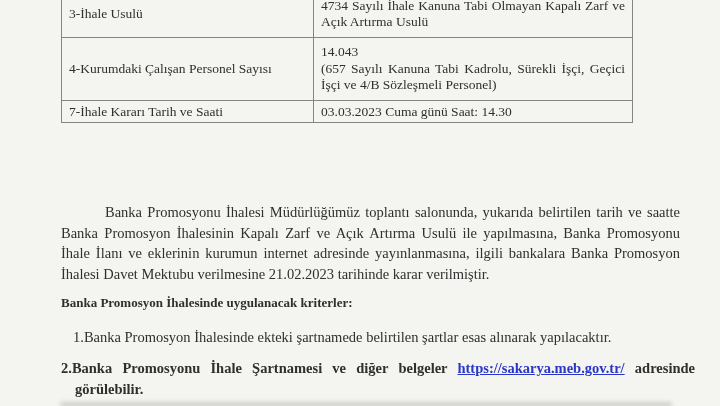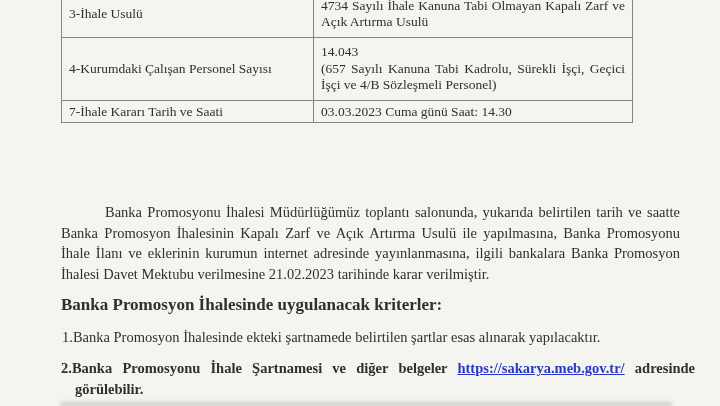--- a/index.html
+++ b/index.html
@@ -54,26 +54,26 @@
     font-size: 14.5px;
     line-height: 20.5px;
     text-align: justify;
     text-indent: 44px;
   }
   .criteria-heading {
     position: absolute;
     left: 61px;
     top: 295px;
     margin: 0;
-    font-size: 17px;
+    font-size: 13px;
     font-weight: bold;
   }
   .item1 {
     position: absolute;
-    left: 62px;
+    left: 73px;
     top: 329px;
     width: 645px;
     margin: 0;
     font-size: 14.5px;
     line-height: 17px;
   }
   .item2 {
     position: absolute;
     left: 61px;
     top: 358px;

